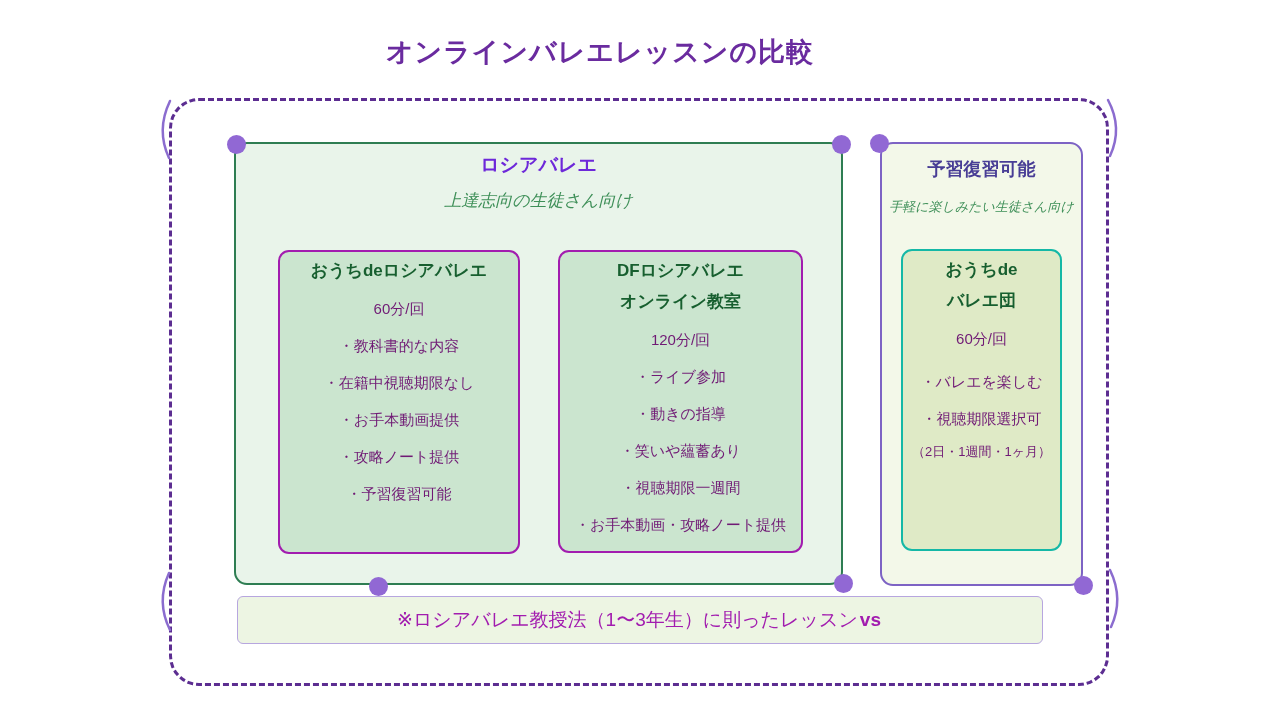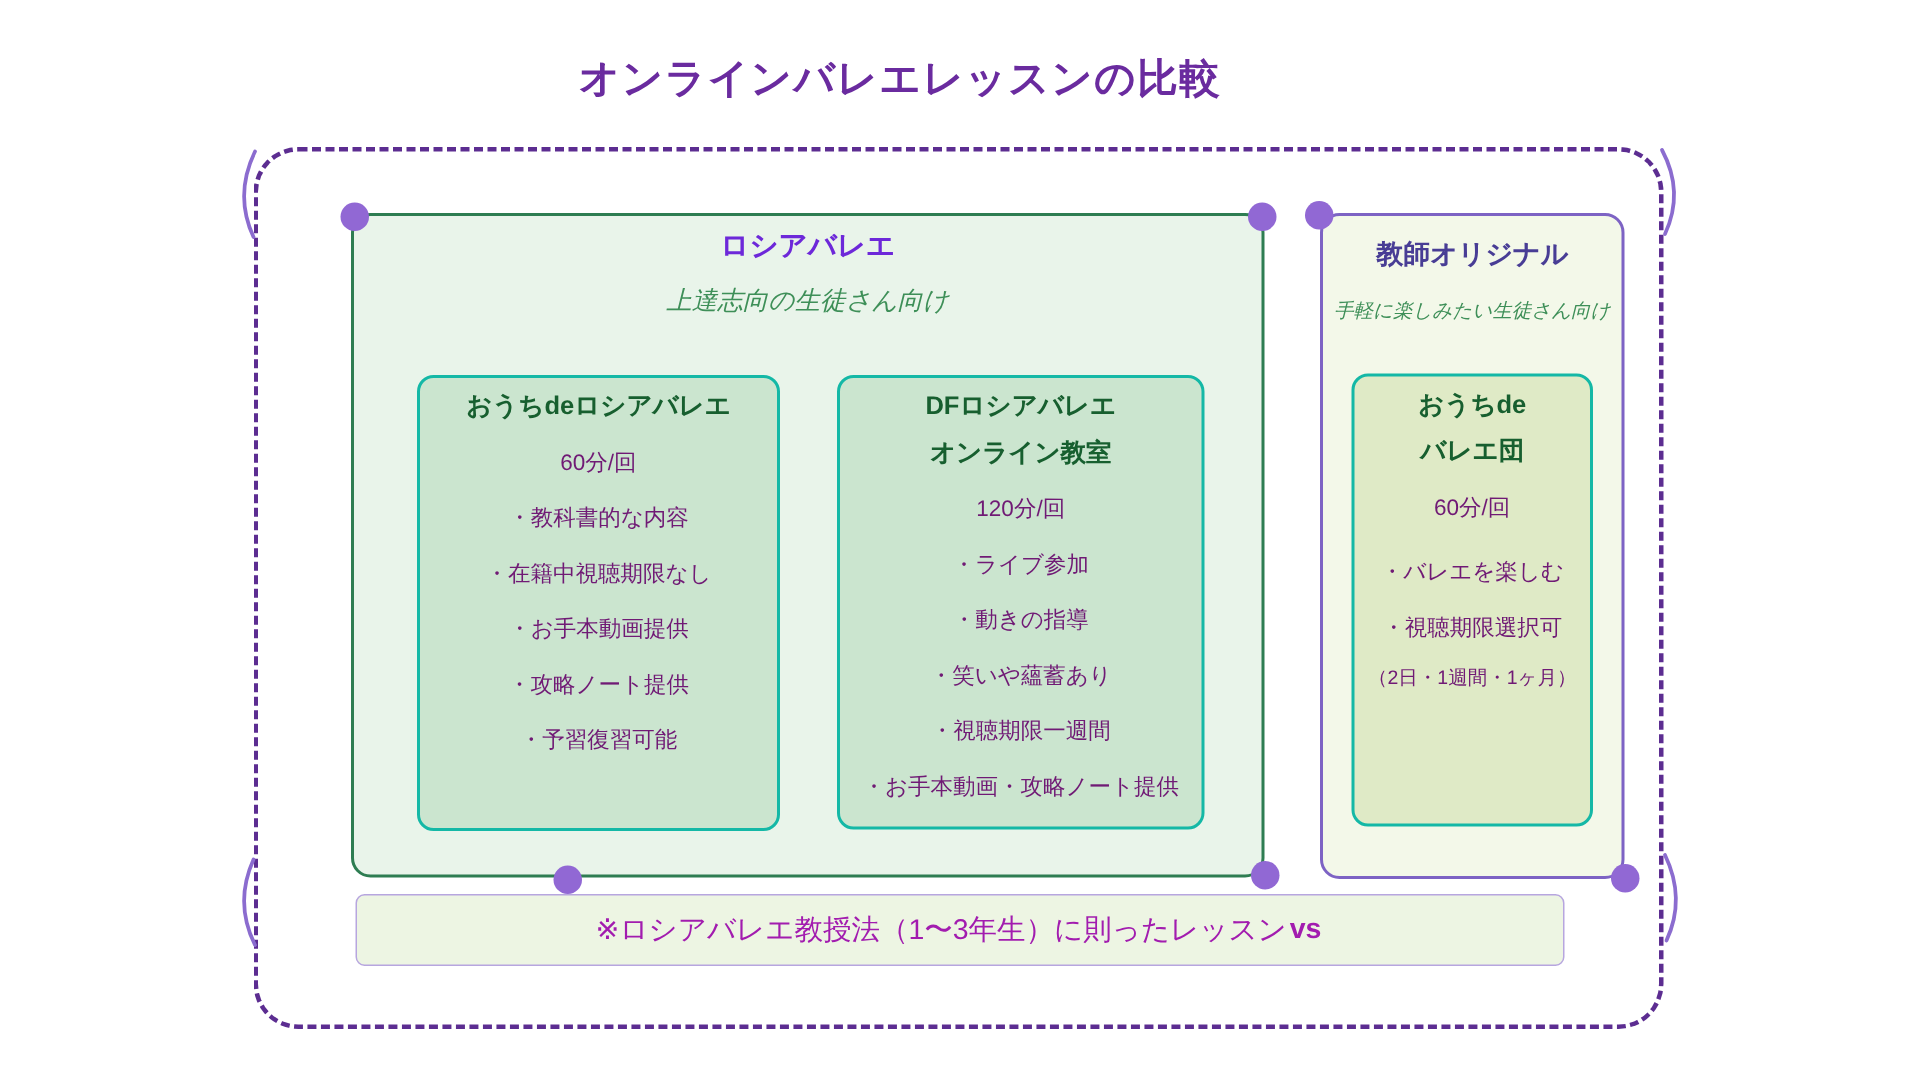--- a/index.html
+++ b/index.html
@@ -16,21 +16,21 @@
                border:2.5px solid #2e7d52;}
   .group-purple{left:880px;top:142px;width:203px;height:444px;background:#f3f8e9;
                 border:2px solid #7d63c4;}
   .g-title{margin-top:11px;font-size:19px;font-weight:bold;color:#6d28d9;line-height:20px;}
   .group-purple .g-title{font-size:18px;margin-top:15px;color:#483d95;}
   .g-sub{margin-top:18px;font-size:17px;font-style:italic;color:#3e8f58;line-height:16px;}
   .group-purple .g-sub{font-size:13px;margin-top:20px;}
 
   .card{position:absolute;box-sizing:border-box;display:flex;flex-direction:column;
         align-items:center;gap:21px;padding-top:10px;border-radius:11px;}
-  .card-green{background:#cbe5cf;border:2px solid #14b8a6;}
+  .card-green{background:#cbe5cf;border:2px solid #a21caf;}
   .card-yellow{background:#dfeac6;border:2px solid #14b8a6;}
   .card-1{left:278px;top:250px;width:242px;height:304px;}
   .card-2{left:558px;top:250px;width:245px;height:303px;}
   .card-3{left:901px;top:249px;width:161px;height:302px;}
   .c-name{font-size:17px;font-weight:bold;color:#175f2f;line-height:18px;white-space:nowrap;}
   .c-name-2{margin-top:-8px;}
   .c-dur,.c-feat{font-size:15px;color:#701a75;line-height:16px;white-space:nowrap;}
   .c-feat-first-gap{margin-top:6px;}
   .c-feat-small{font-size:13px;margin-top:-4px;}
 
@@ -84,21 +84,21 @@
     <div class="c-name c-name-2">オンライン教室</div>
     <div class="c-dur">120分/回</div>
     <div class="c-feat">・ライブ参加</div>
     <div class="c-feat">・動きの指導</div>
     <div class="c-feat">・笑いや蘊蓄あり</div>
     <div class="c-feat">・視聴期限一週間</div>
     <div class="c-feat">・お手本動画・攻略ノート提供</div>
   </div>
 
   <section class="group group-purple">
-    <div class="g-title">教師オリジナル</div>
+    <div class="g-title">予習復習可能</div>
     <div class="g-sub">手軽に楽しみたい生徒さん向け</div>
   </section>
 
   <div class="card card-yellow card-3">
     <div class="c-name">おうちde</div>
     <div class="c-name c-name-2">バレエ団</div>
     <div class="c-dur">60分/回</div>
     <div class="c-feat c-feat-first-gap">・バレエを楽しむ</div>
     <div class="c-feat">・視聴期限選択可</div>
     <div class="c-feat c-feat-small">（2日・1週間・1ヶ月）</div>

